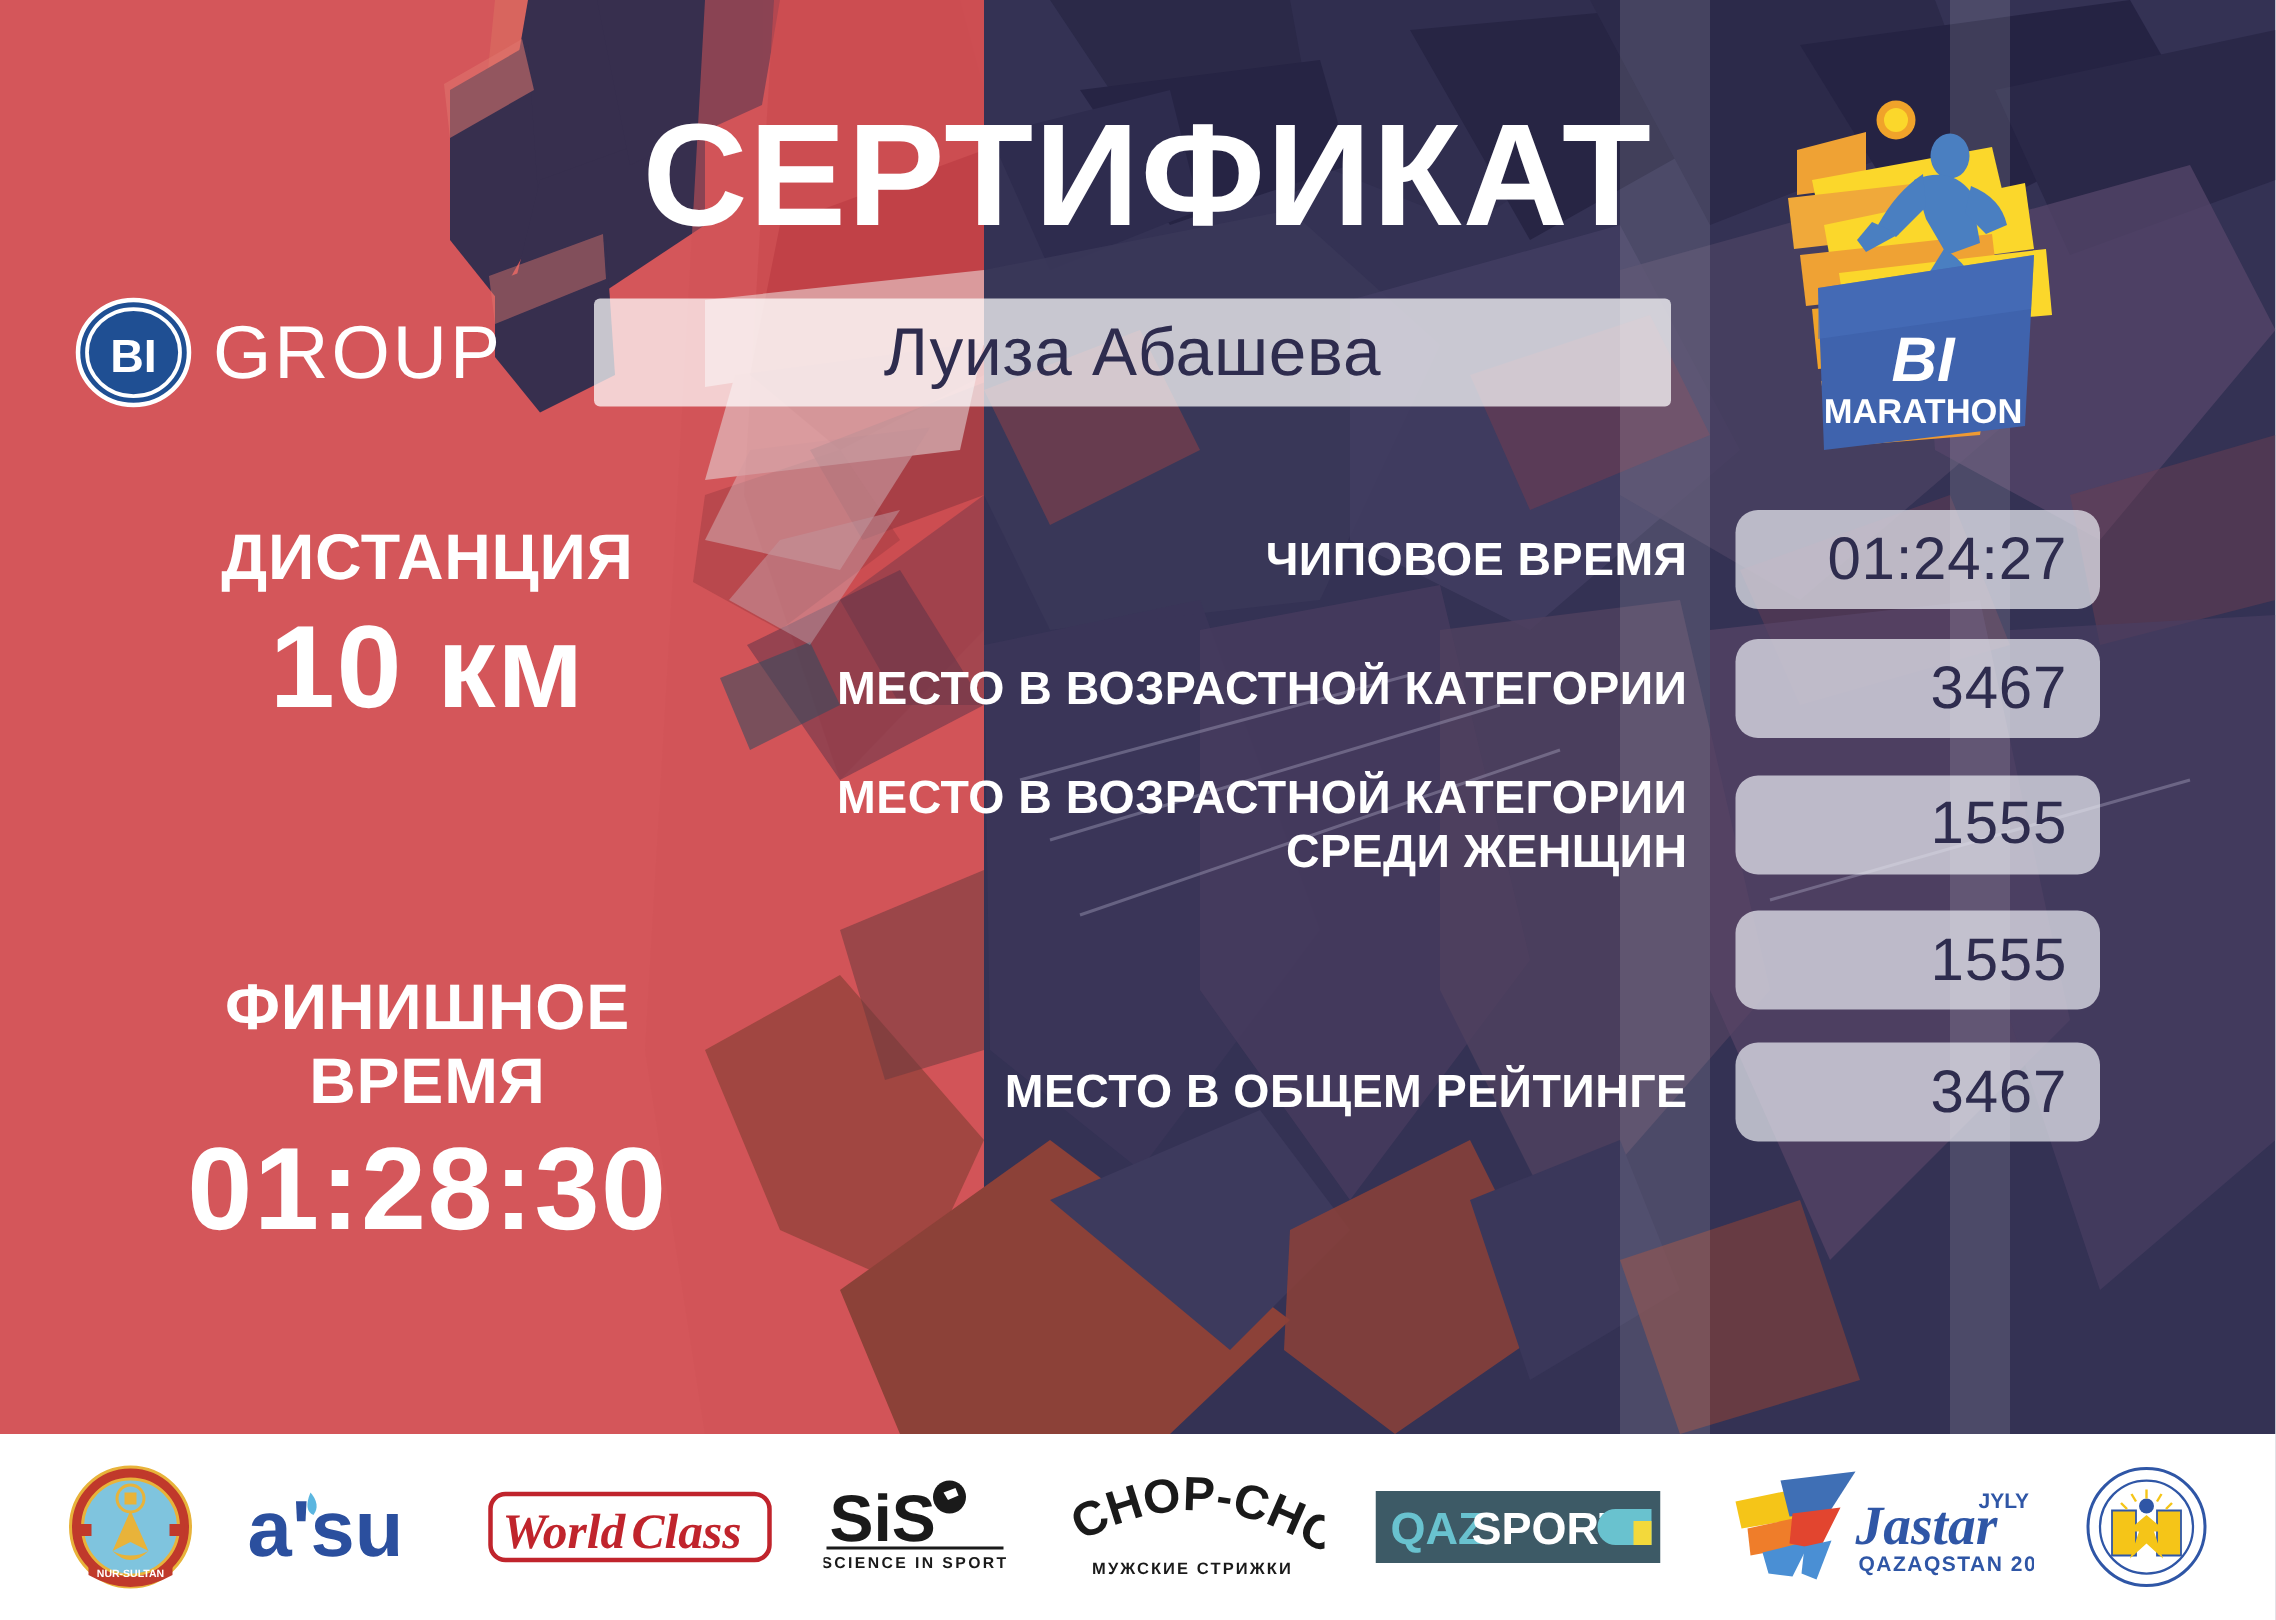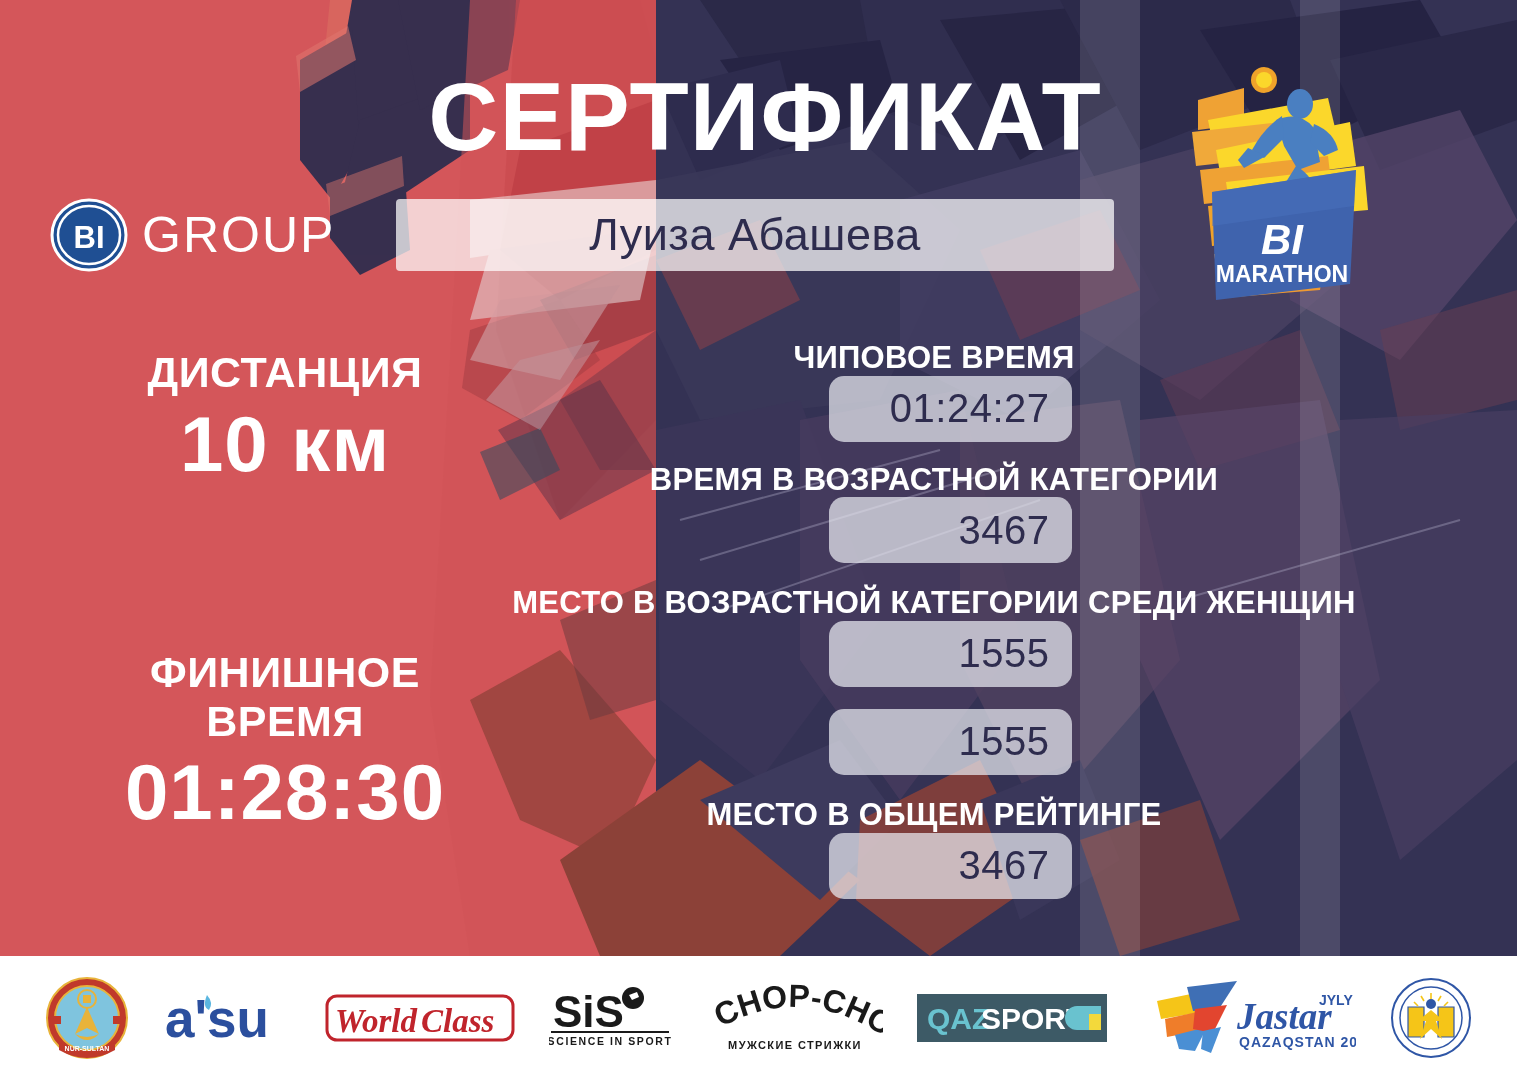--- a/index.html
+++ b/index.html
@@ -32,21 +32,21 @@
 
   
   .lblock { position:absolute; text-align:center; width:420px; left:75px; color:#fff; }
   .lblock .lbl { font-size:43px; font-weight:700; line-height:1.13; letter-spacing:.5px; }
   .lblock .val { font-size:78px; font-weight:700; letter-spacing:1px; line-height:1.12; margin-top:4px;}
   #dist-block { top:348px; }
   #fin-block  { top:648px; }
 
   
   .rows { position:absolute; left:500px; top:340px; width:900px; }
-  .row { display:flex; align-items:center; justify-content:flex-end; margin-bottom:18px;flex-direction:column; }
+  .row { display:flex; align-items:center; justify-content:flex-end; margin-bottom:18px; }
   .row .lbl { color:#ffffff; font-size:31px; font-weight:700; line-height:1.15;
     text-align:right; letter-spacing:.3px; padding-right:32px; flex:1; }
   .row .pill { width:243px; height:66px; flex:none;
     background:rgba(233,234,241,0.72); border-radius:15px;
     display:flex; align-items:center; justify-content:flex-end;
     padding-right:22px; color:#2e2c4e; font-size:40px; letter-spacing:.5px; }
   #row-0 { margin-bottom:20px; }
   #row-1 { margin-bottom:22px; }
   #row-2 { margin-bottom:22px; }
   #row-3 { margin-bottom:22px; }
@@ -204,21 +204,21 @@
     <div class="lbl">ФИНИШНОЕ ВРЕМЯ</div>
     <div class="val">01:28:30</div>
   </div>
 
   <div class="rows">
     <div class="row" id="row-0">
       <div class="lbl">ЧИПОВОЕ ВРЕМЯ</div>
       <div class="pill">01:24:27</div>
     </div>
     <div class="row" id="row-1">
-      <div class="lbl">ВРЕМЯ В ВОЗРАСТНОЙ КАТЕГОРИИ</div>
+      <div class="lbl">МЕСТО В ВОЗРАСТНОЙ КАТЕГОРИИ</div>
       <div class="pill">3467</div>
     </div>
     <div class="row" id="row-2">
       <div class="lbl">МЕСТО В ВОЗРАСТНОЙ КАТЕГОРИИ СРЕДИ ЖЕНЩИН</div>
       <div class="pill">1555</div>
     </div>
     <div class="row" id="row-3">
       <div class="pill">1555</div>
     </div>
     <div class="row" id="row-4">

